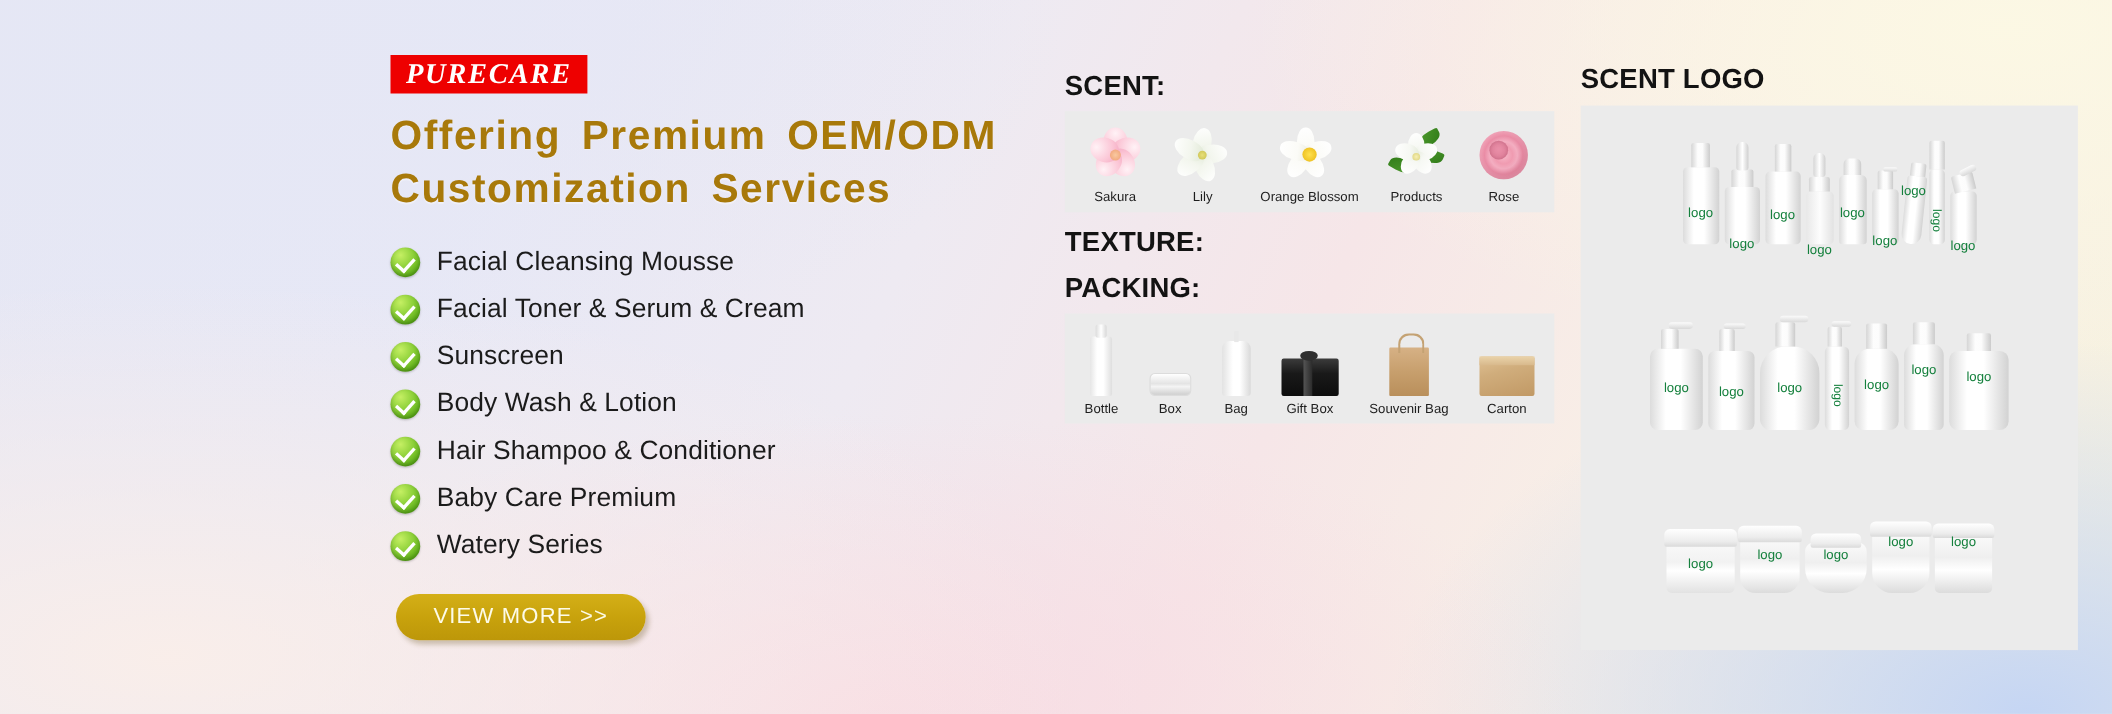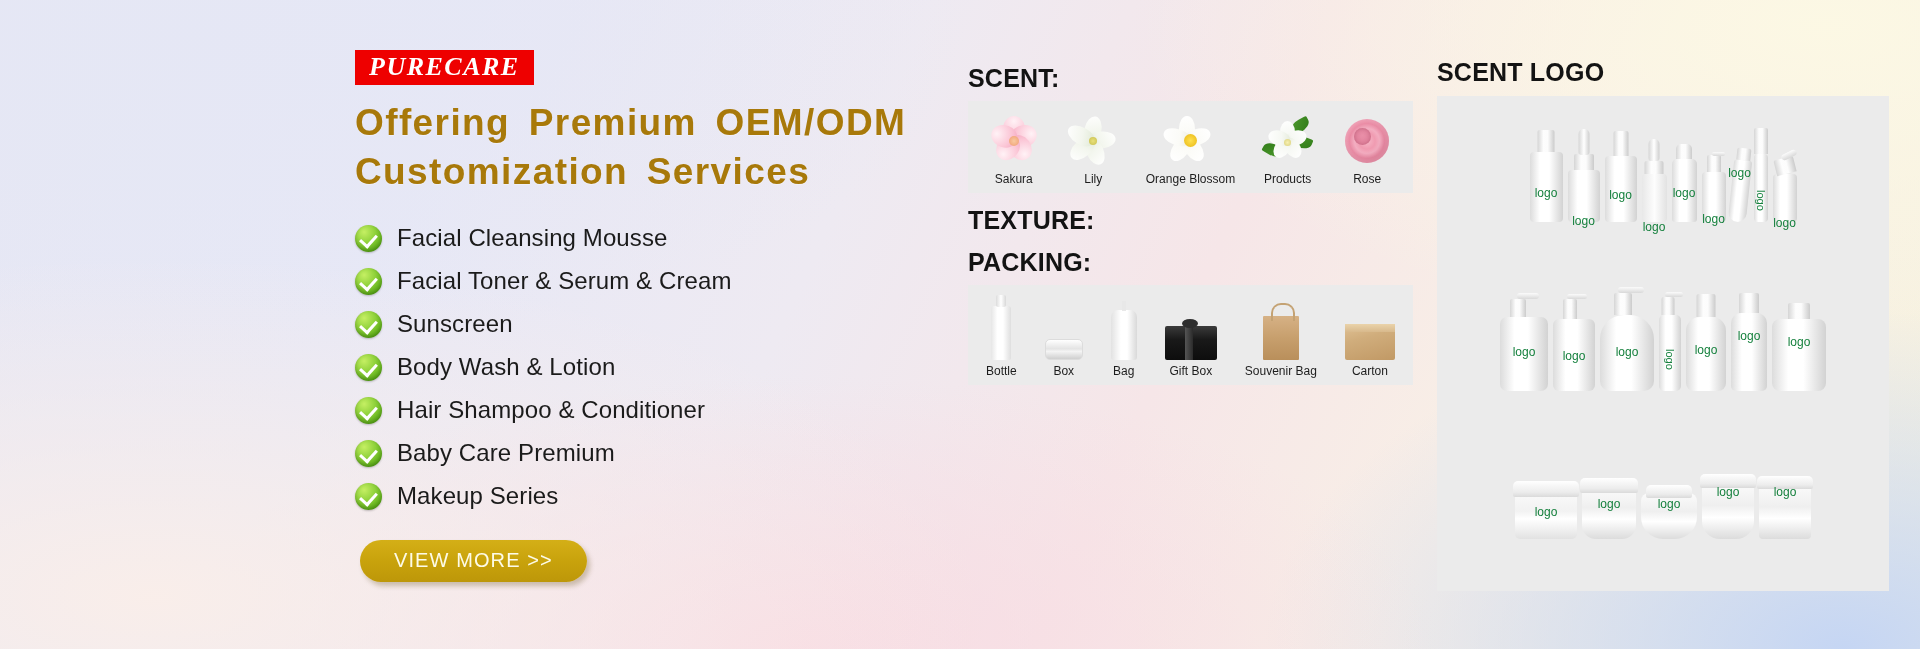--- a/index.html
+++ b/index.html
@@ -342,21 +342,21 @@
       <li class="feature-row">
         <span class="check-icon"></span>
         <span class="feature-label">Hair Shampoo &amp; Conditioner</span>
       </li>
       <li class="feature-row">
         <span class="check-icon"></span>
         <span class="feature-label">Baby Care Premium</span>
       </li>
       <li class="feature-row">
         <span class="check-icon"></span>
-        <span class="feature-label">Makeup Series</span>
+        <span class="feature-label">Watery Series</span>
       </li>
     </ul>
 
     <button id="cta-button">VIEW MORE &gt;&gt;</button>
   </div>
 
   <div id="mid-col">
 
     <div class="section-title">SCENT:</div>
     <div class="swatch-panel" id="scent-panel">

